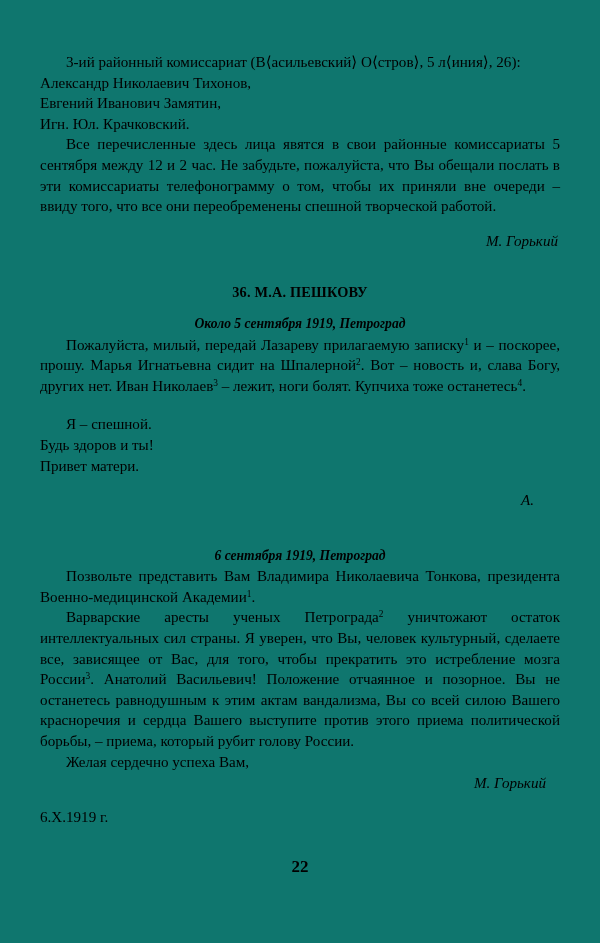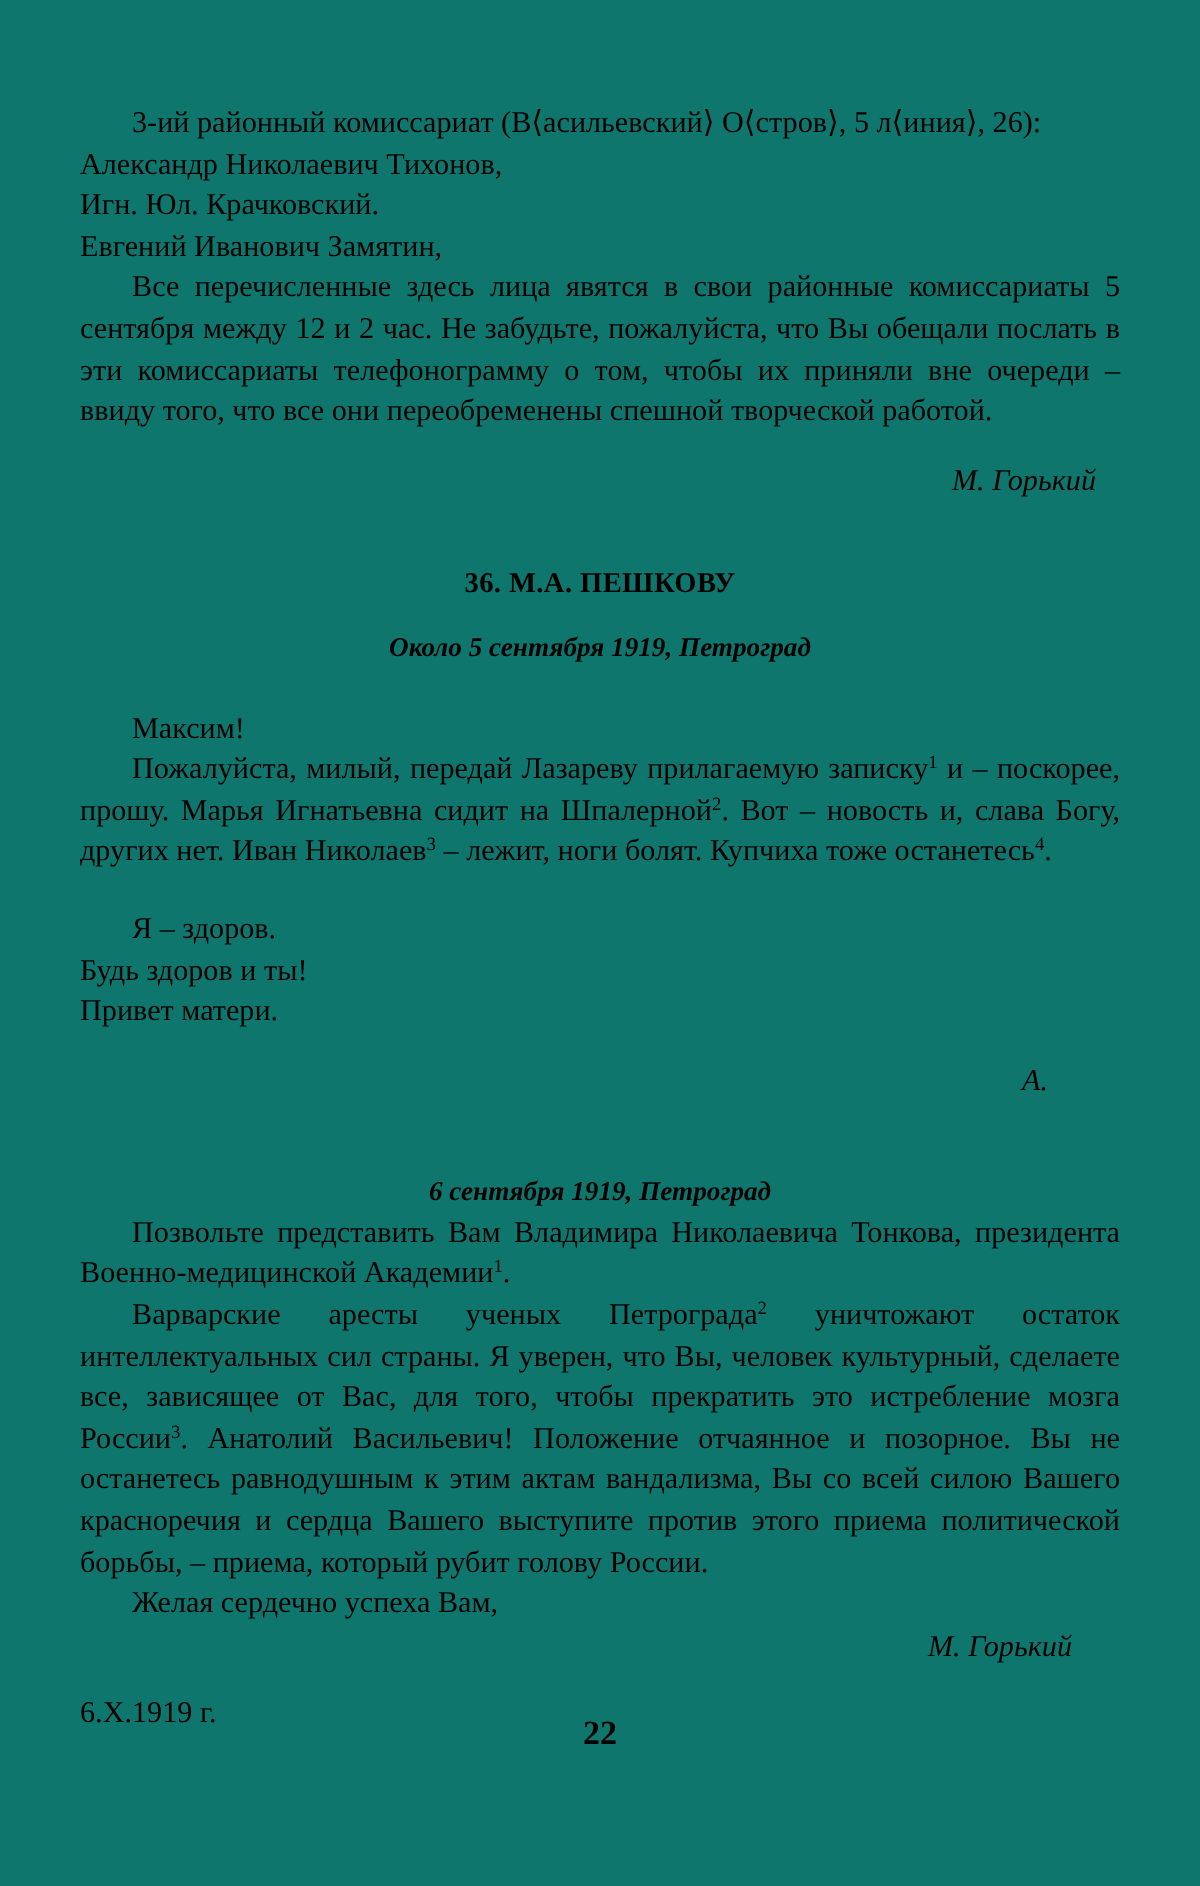--- a/index.html
+++ b/index.html
@@ -35,21 +35,21 @@
     text-justify: inter-word;
     hyphens: manual;
   }
   p.indent {
     text-indent: 26px;
   }
   p.flush {
     text-indent: 0;
   }
   .sig {
-    margin: 10px;
+    margin: 0;
     font-size: 15.1px;
     line-height: 20.6px;
     font-style: italic;
     text-align: right;
     text-indent: 0;
   }
   .sig-gorky-1 { margin-top: 14px; padding-right: 2px; }
   .sig-a       { margin-top: 14px; padding-right: 26px; }
   .sig-gorky-2 { margin-top: 1px;  padding-right: 14px; }
 
@@ -98,34 +98,33 @@
 </style>
 </head>
 <body>
 
 <div class="page">
 
   <div class="content">
 
     <p class="indent">3-ий районный комиссариат (В⟨асильевский⟩ О⟨стров⟩, 5 л⟨иния⟩, 26):</p>
     <p class="flush">Александр Николаевич Тихонов,</p>
+    <p class="flush">Евгений Иванович Замятин,</p>
     <p class="flush">Игн. Юл. Крачковский.</p>
-    <p class="flush">Евгений Иванович Замятин,</p>
     <p class="indent">Все перечисленные здесь лица явятся в свои районные комиссариаты 5 сентября между 12 и 2 час. Не забудьте, пожалуйста, что Вы обещали послать в эти комиссариаты телефонограмму о том, чтобы их приняли вне очереди – ввиду того, что все они переобременены спешной творческой работой.</p>
     <p class="sig sig-gorky-1">М. Горький</p>
 
     <div class="block-36">
       <p class="letter-head">36.  М.А. ПЕШКОВУ</p>
       <p class="letter-date date-gap">Около 5 сентября 1919, Петроград</p>
 
-      <p class="indent body-gap">Максим!</p>
 
       <p class="indent"><span>Пожалуйста, милый, передай Лазареву прилагаемую записку</span><sup>1</sup><span> и – поскорее, прошу. Марья Игнатьевна сидит на Шпалерной</span><sup>2</sup><span>. Вот – новость и, слава Богу, других нет. Иван Николаев</span><sup>3</sup><span> – лежит, ноги болят. Купчиха тоже останетесь</span><sup>4</sup><span>.</span></p>
 
-      <p class="indent body-gap-sm">Я – здоров.</p>
+      <p class="indent body-gap-sm">Я – спешной.</p>
       <p class="flush">Будь здоров и ты!</p>
       <p class="flush">Привет матери.</p>
 
       <p class="sig sig-a">А.</p>
     </div>
 
     <div class="block-37">
       <p class="letter-date date-gap">6 сентября 1919, Петроград</p>
 
 

